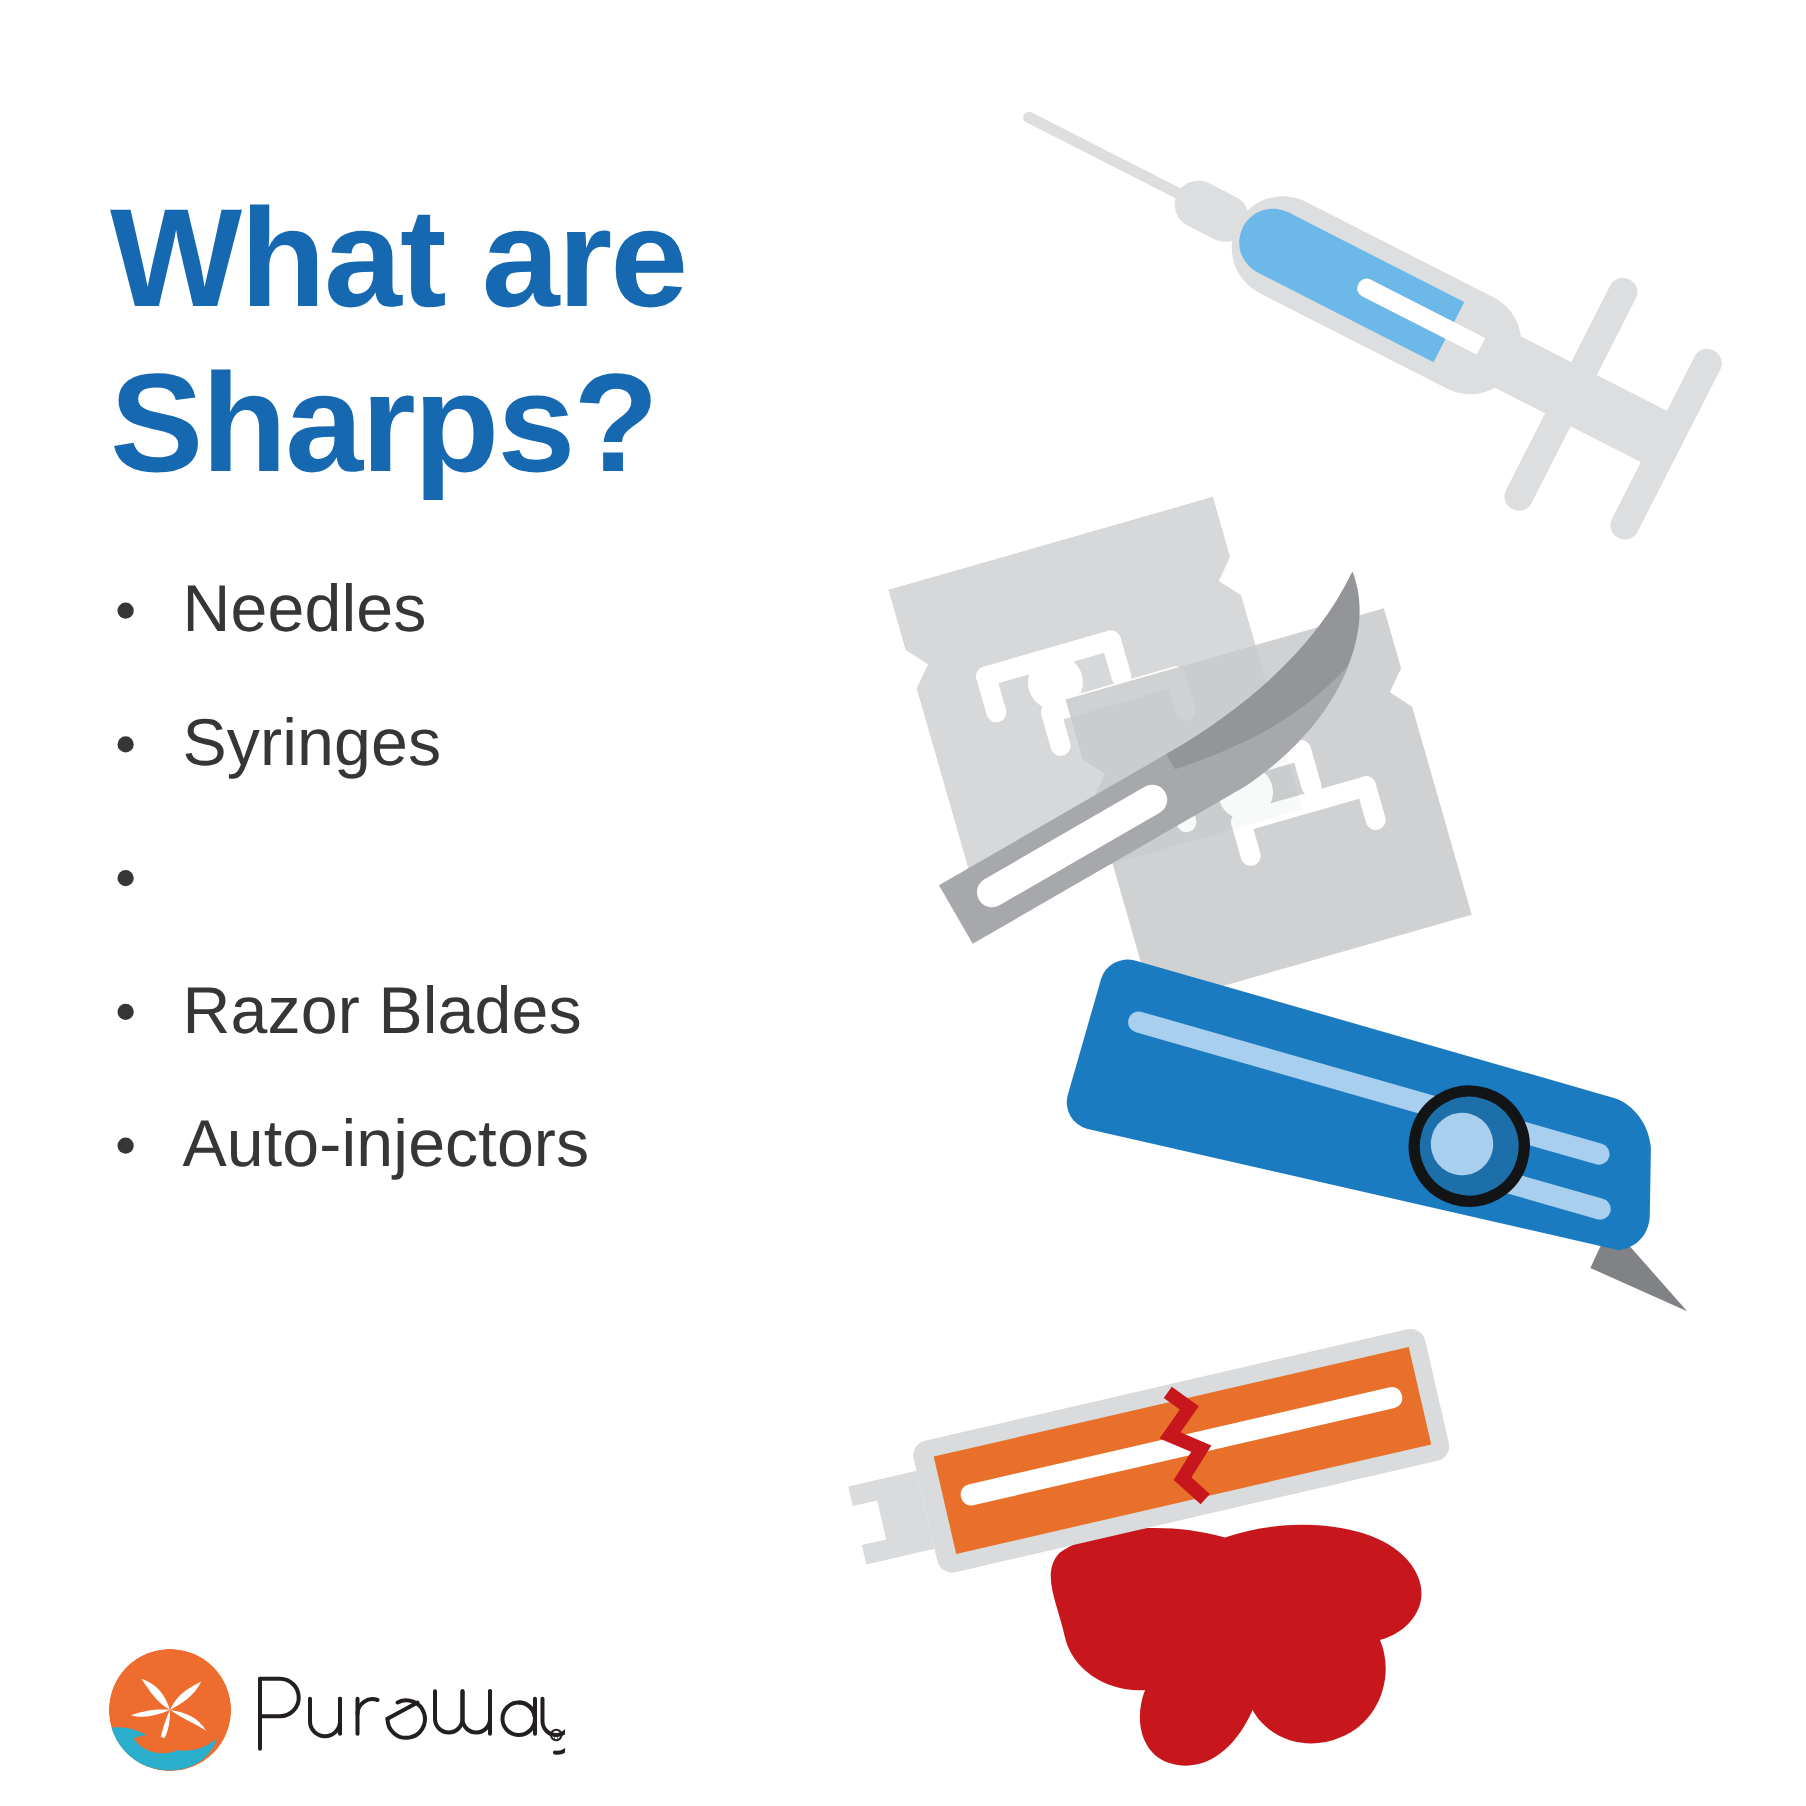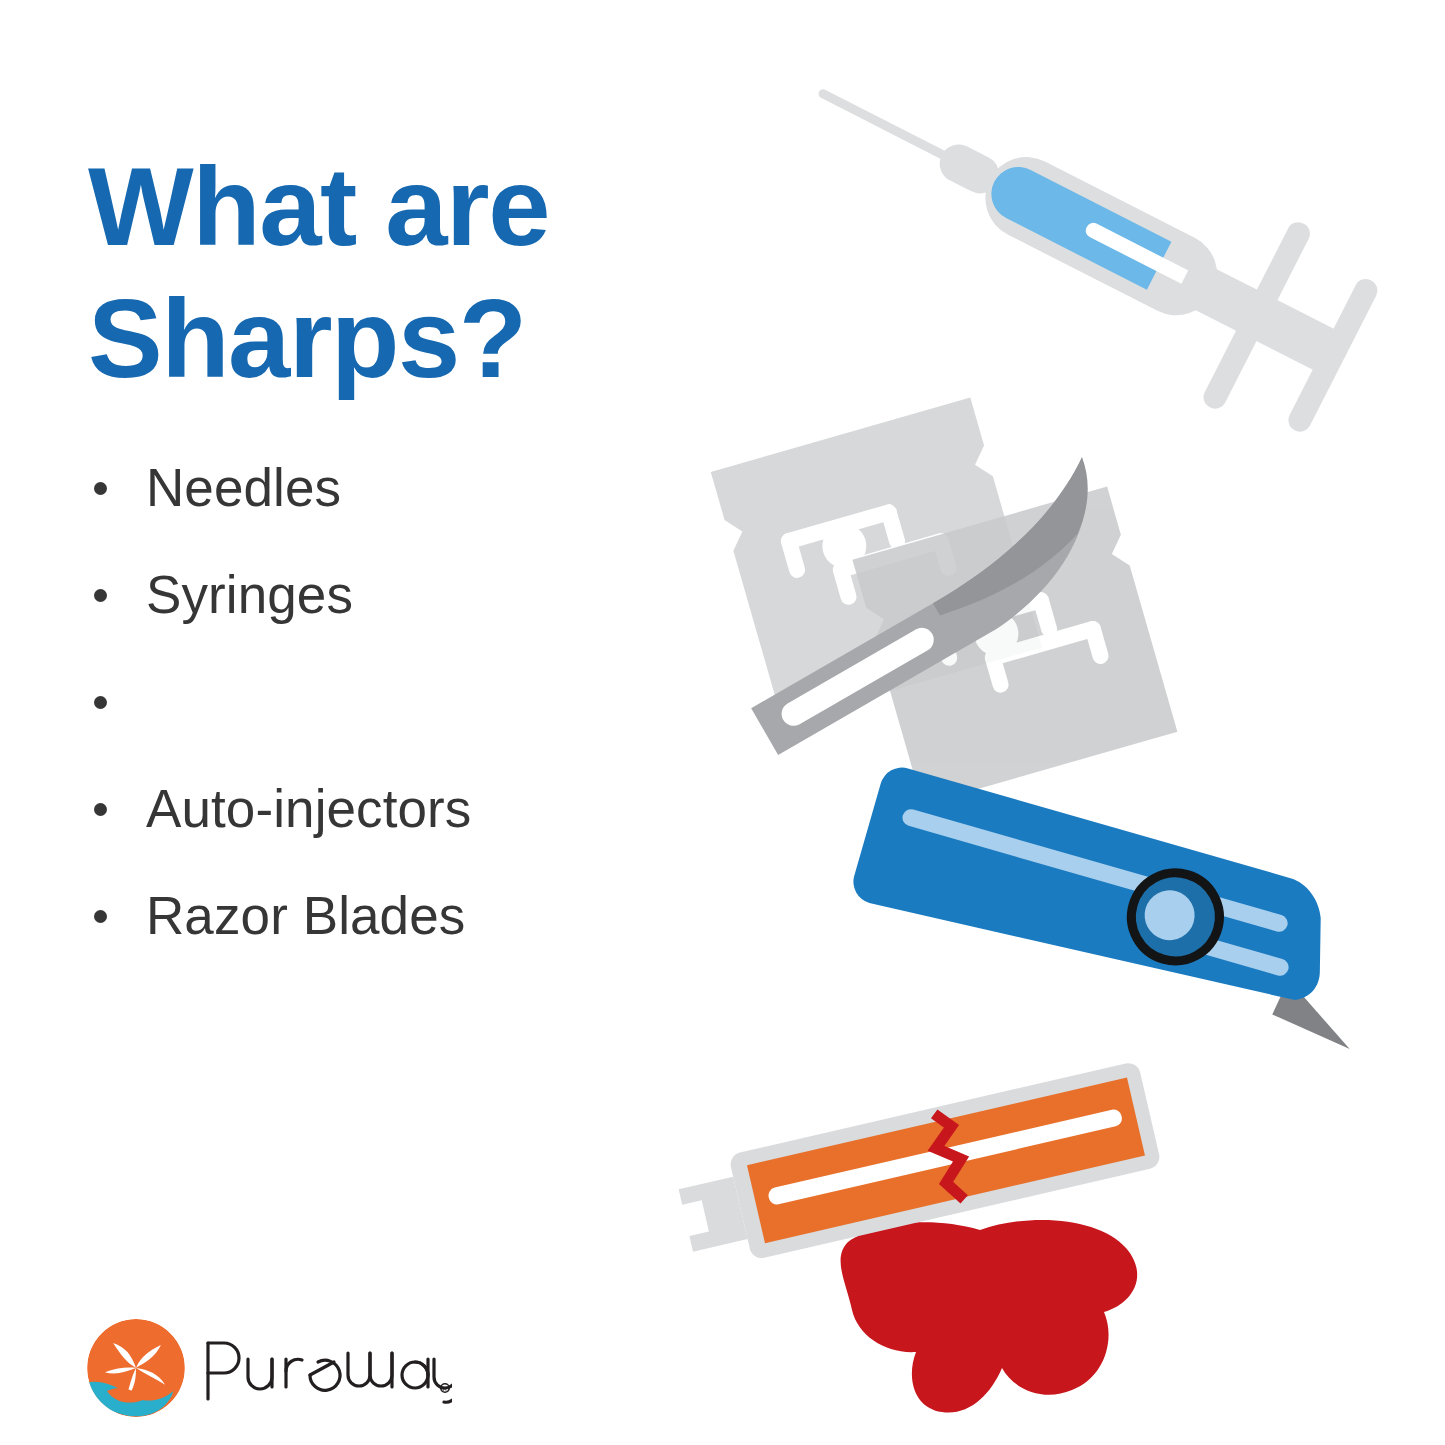--- a/index.html
+++ b/index.html
@@ -100,25 +100,25 @@
     </li>
     <li class="bullet-item">
       <span class="bullet-dot"></span>
       <span>Syringes</span>
     </li>
     <li class="bullet-item">
       <span class="bullet-dot"></span>
     </li>
     <li class="bullet-item">
       <span class="bullet-dot"></span>
+      <span>Razor Blades</span>
+    </li>
+    <li class="bullet-item">
+      <span class="bullet-dot"></span>
       <span>Auto-injectors</span>
-    </li>
-    <li class="bullet-item">
-      <span class="bullet-dot"></span>
-      <span>Razor Blades</span>
     </li>
   </ul>
 
   <div class="logo">
     <svg class="logo-mark" viewBox="0 0 100 100">
       <defs>
         <clipPath id="circClip">
             <circle cx="50" cy="50" r="47"></circle>
           </clipPath>
       </defs>

